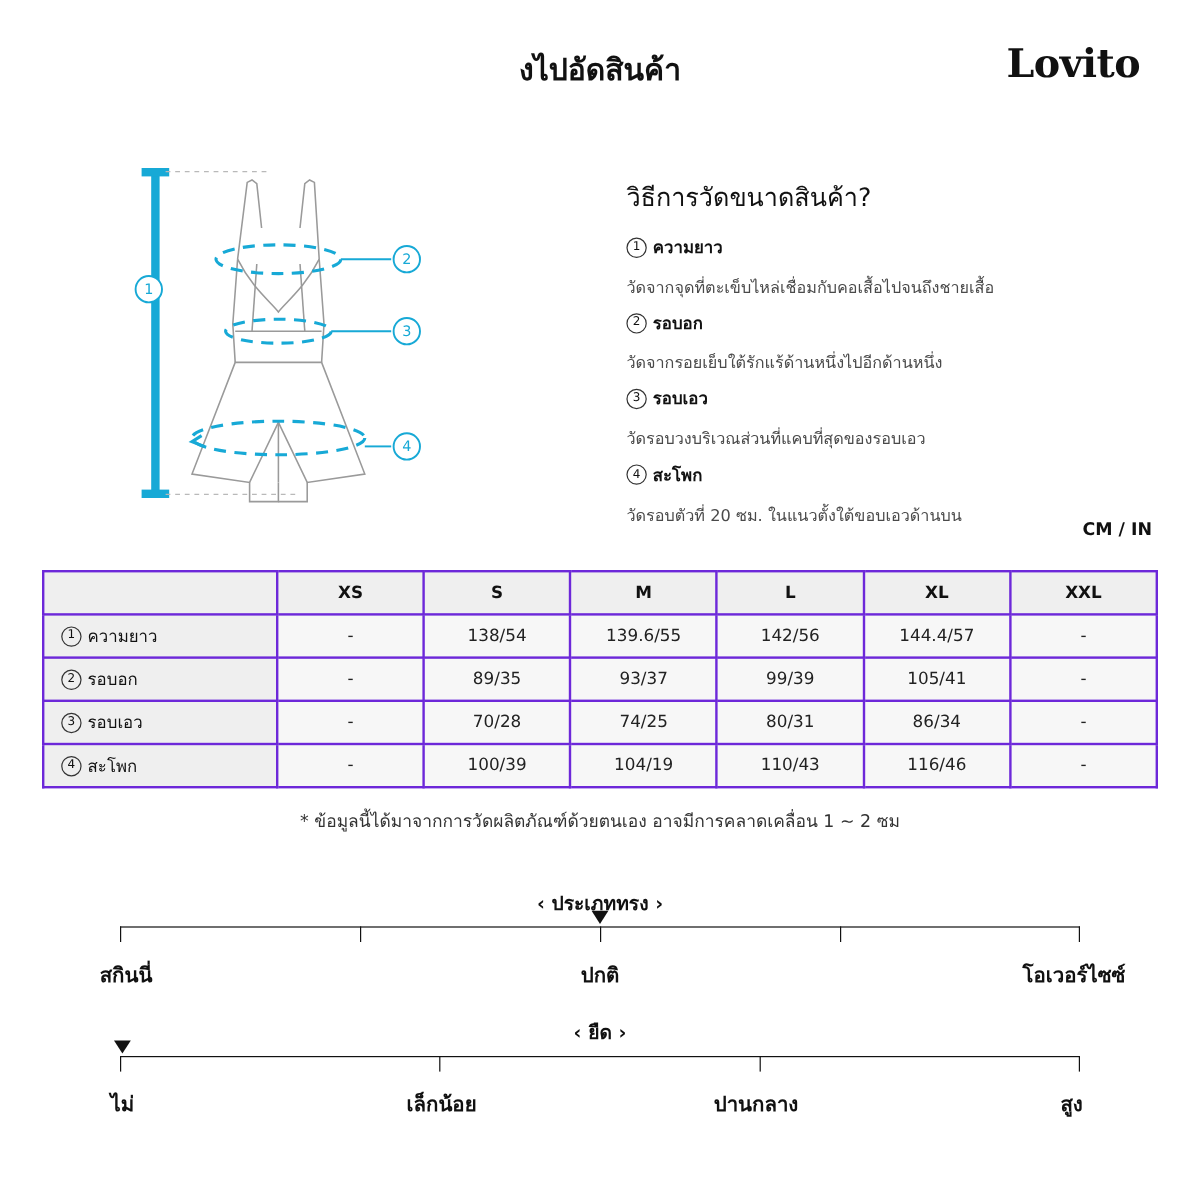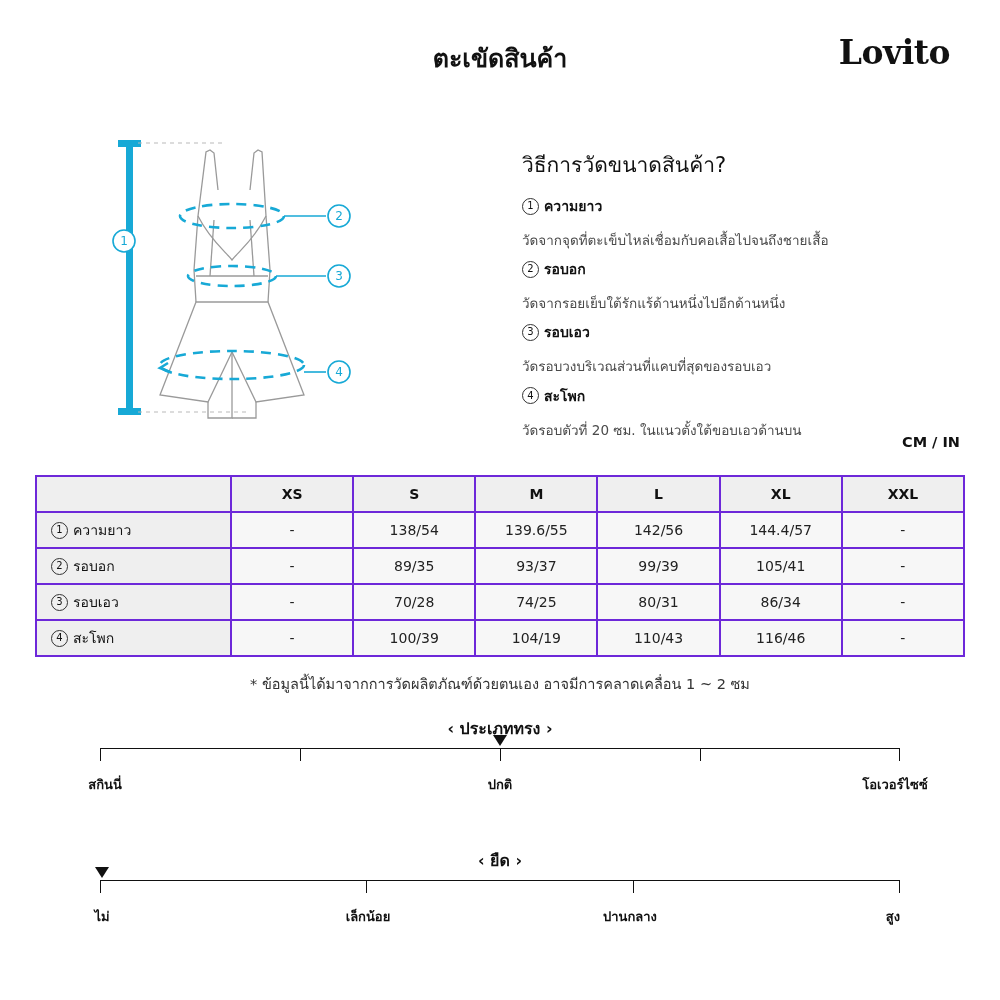--- a/index.html
+++ b/index.html
@@ -185,21 +185,21 @@
     top: 0;
     width: 1px;
     height: 13px;
     background: #111;
   }
   .scale-labels {
     position: absolute;
     left: 40px;
     width: 920px;
     height: 20px;
-    font-size: 13px;
+    font-size: 17px;
     font-weight: bold;
     color: #111;
   }
   .scale-labels span {
     position: absolute;
     transform: translateX(-50%);
     white-space: nowrap;
   }
   .marker {
     position: absolute;
@@ -207,21 +207,21 @@
     border-left: 7px solid transparent;
     border-right: 7px solid transparent;
     border-top: 11px solid #111;
     transform: translateX(-50%);
   }
 </style>
 </head>
 <body>
 
 <div class="header">
-  <div class="page-title">ตะเขัดสินค้า</div>
+  <div class="page-title">งไปอัดสินค้า</div>
   <div class="brand">Lovito</div>
 </div>
 
 <div class="illus">
   <svg width="400" height="320" viewBox="0 0 400 320">
 
     <rect x="36" y="20" width="7" height="275" fill="#17a9d6"></rect>
     <rect x="28" y="20" width="23" height="7" fill="#17a9d6"></rect>
     <rect x="28" y="288" width="23" height="7" fill="#17a9d6"></rect>
 
@@ -387,21 +387,21 @@
       <td>104/19</td>
       <td>110/43</td>
       <td>116/46</td>
       <td>-</td>
     </tr>
   </tbody>
 </table>
 
 <div class="note">* ข้อมูลนี้ได้มาจากการวัดผลิตภัณฑ์ด้วยตนเอง อาจมีการคลาดเคลื่อน 1 ~ 2 ซม</div>
 
-<div class="scale-block" style="top:716px;height:80px;">
+<div class="scale-block" style="top:740px;height:80px;">
   <div class="scale-title">‹ ประเภททรง ›</div>
   <div class="scale-bar" style="top:32px;">
     <div class="scale-line"></div>
     <div class="tick" style="left:0px;"></div>
     <div class="tick" style="left:200px;"></div>
     <div class="tick" style="left:400px;"></div>
     <div class="tick" style="left:600px;"></div>
     <div class="tick" style="left:799px;"></div>
     <div class="marker" style="left:400px;top:-13px;"></div>
   </div>

